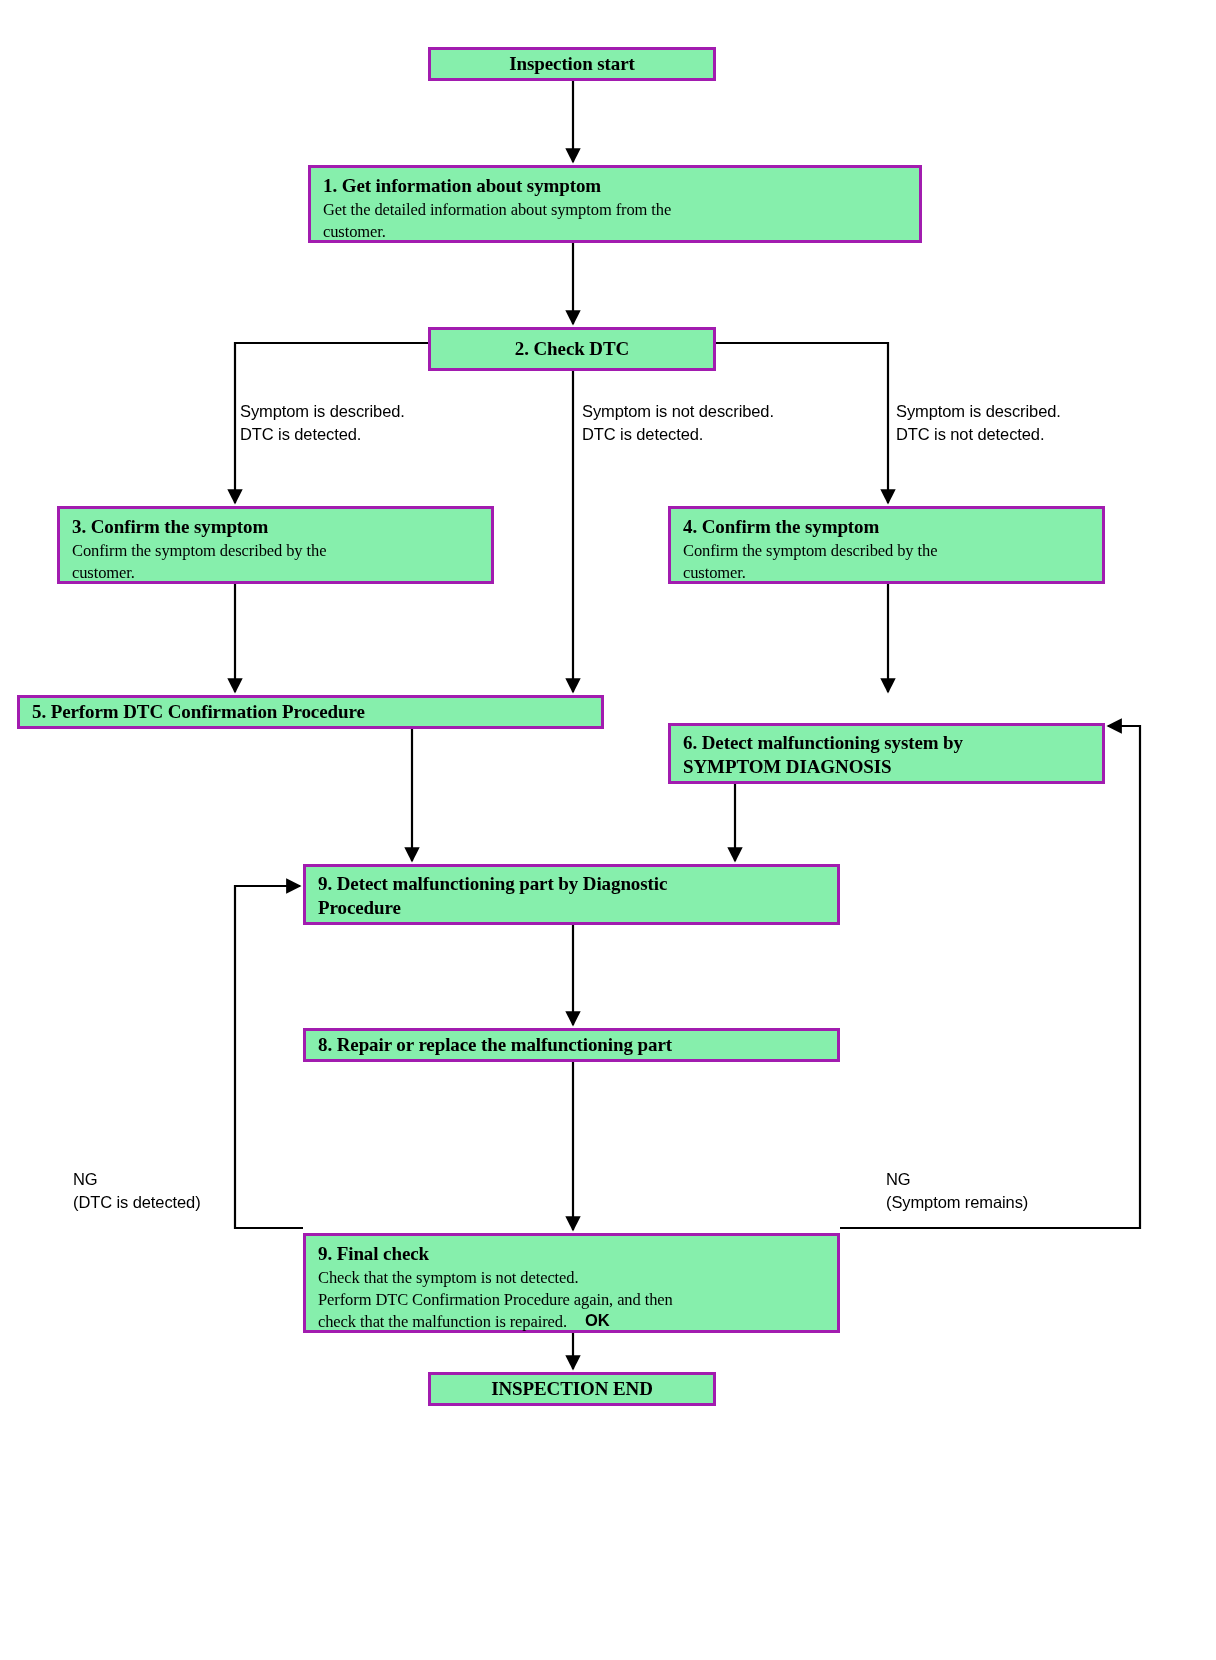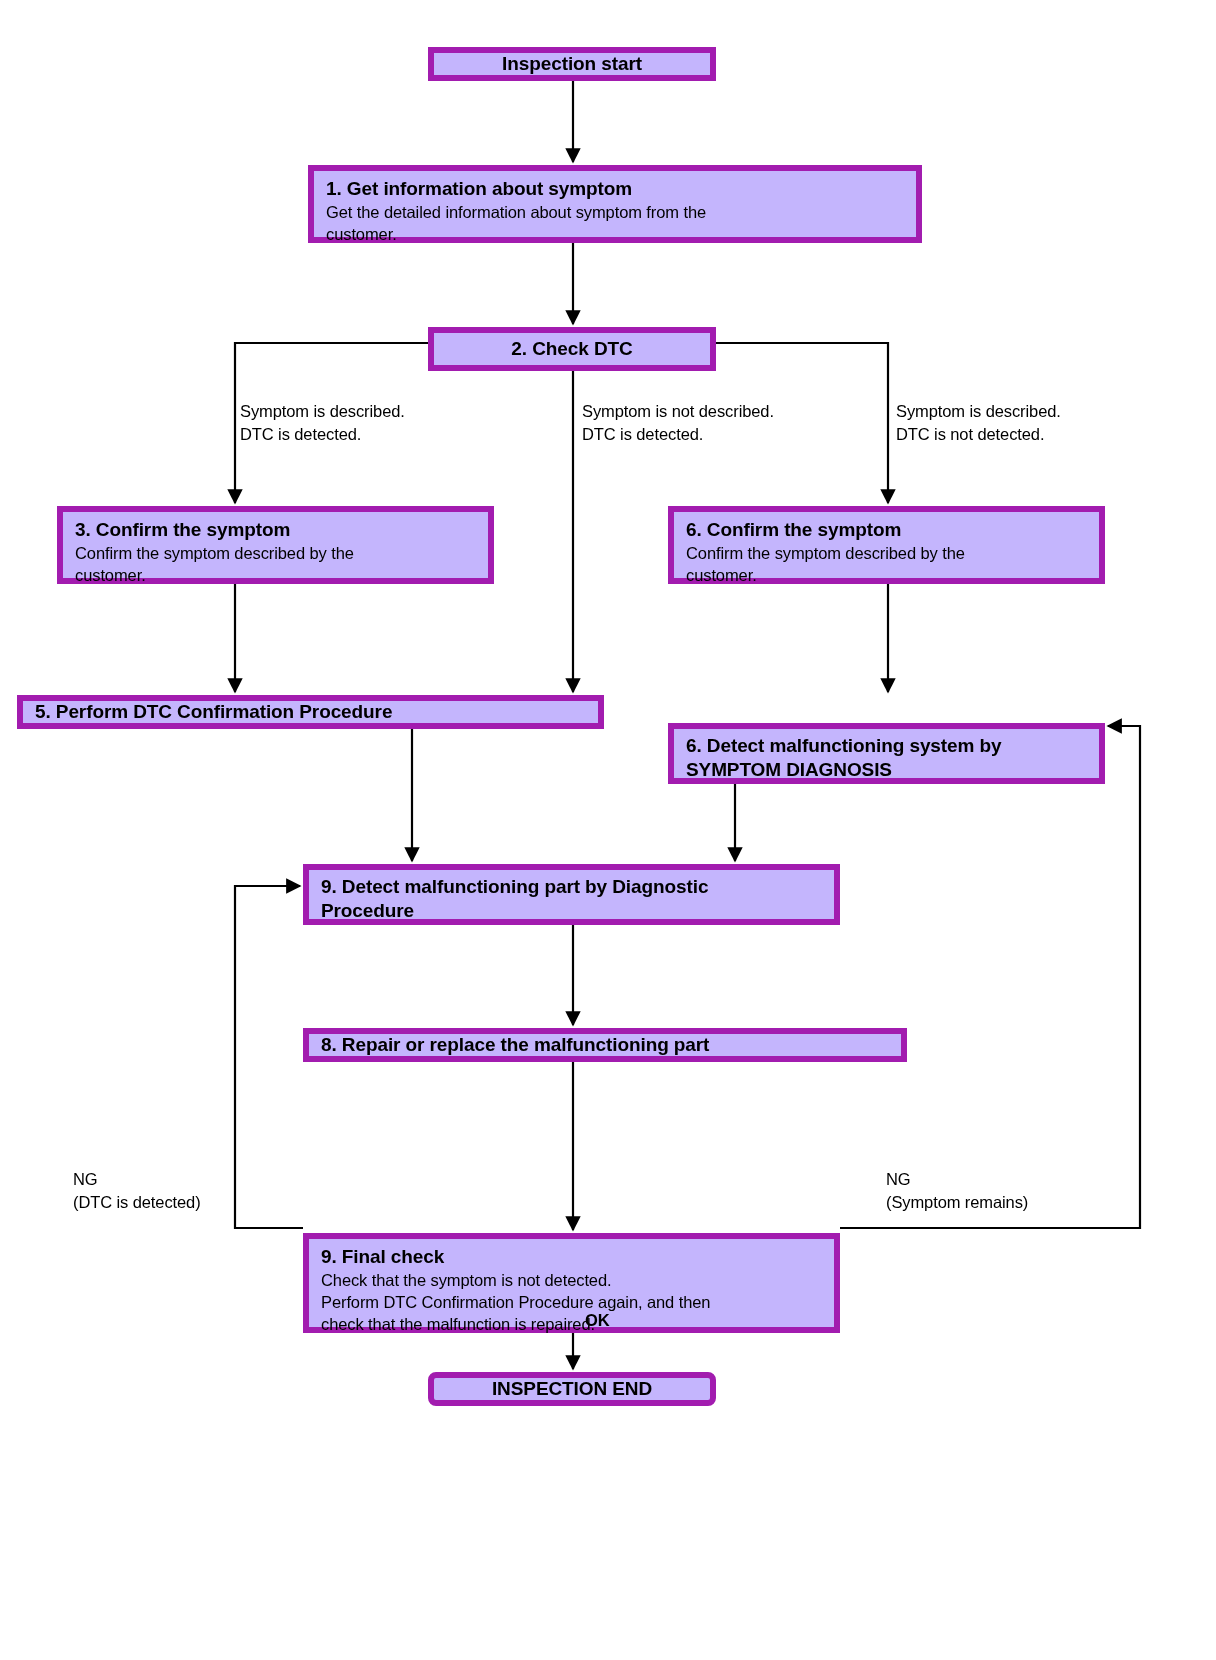--- a/index.html
+++ b/index.html
@@ -25,22 +25,23 @@
   svg.flow-svg {
     position: absolute;
     left: 0;
     top: 0;
     width: 1216px;
     height: 1660px;
   }
   .node-box {
     position: absolute;
     box-sizing: border-box;
-    border: 6px solid #a21caf;
-    background: #c4b5fd;
+    border: 3px solid #a21caf;
+    background: #86efac;
+    font-family: Liberation Serif, serif;
   }
   .node-inner {
     padding: 6px 10px 6px 12px;
   }
   .node-title {
     font-weight: bold;
     font-size: 19px;
     line-height: 1.28;
     letter-spacing: -0.1px;
     white-space: pre-line;
@@ -140,21 +141,21 @@
   <div class="node-box" style="left:17px; top:506px; width:437px; height:78px;margin-left:40px;">
     <div class="node-inner">
       <div class="node-title">3. Confirm the symptom</div>
       <div class="node-body">Confirm the symptom described by the
 customer.</div>
     </div>
   </div>
 
   <div class="node-box" style="left:668px; top:506px; width:437px; height:78px;">
     <div class="node-inner">
-      <div class="node-title">6. Confirm the symptom</div>
+      <div class="node-title">4. Confirm the symptom</div>
       <div class="node-body">Confirm the symptom described by the
 customer.</div>
     </div>
   </div>
 
   <div class="node-box" style="left:17px; top:695px; width:587px; height:34px;">
     <div class="node-left">
       <div class="node-title" style="padding-left:12px;">5. Perform DTC Confirmation Procedure</div>
     </div>
   </div>
@@ -166,36 +167,36 @@
     </div>
   </div>
 
   <div class="node-box" style="left:303px; top:864px; width:537px; height:61px;">
     <div class="node-inner" style="padding-top:5px;">
       <div class="node-title" style="text-indent:0;">9. Detect malfunctioning part by Diagnostic
 Procedure</div>
     </div>
   </div>
 
-  <div class="node-box" style="left:303px; top:1028px; width:604px; height:34px;">
+  <div class="node-box" style="left:303px; top:1028px; width:537px; height:34px;">
     <div class="node-left">
       <div class="node-title" style="padding-left:12px;">8. Repair or replace the malfunctioning part</div>
     </div>
   </div>
 
   <div class="node-box" style="left:303px; top:1233px; width:537px; height:100px;">
     <div class="node-inner">
       <div class="node-title">9. Final check</div>
       <div class="node-body">Check that the symptom is not detected.
 Perform DTC Confirmation Procedure again, and then
 check that the malfunction is repaired.</div>
     </div>
   </div>
 
-  <div class="node-box" style="left:428px; top:1372px; width:288px; height:34px;border-radius:8px;">
+  <div class="node-box" style="left:428px; top:1372px; width:288px; height:34px;">
     <div class="node-center">
       <div class="node-title">INSPECTION END</div>
     </div>
   </div>
 
   <div class="edge-label" style="left:240px; top:400px;">Symptom is described.
 DTC is detected.</div>
 
   <div class="edge-label" style="left:582px; top:400px;">Symptom is not described.
 DTC is detected.</div>

